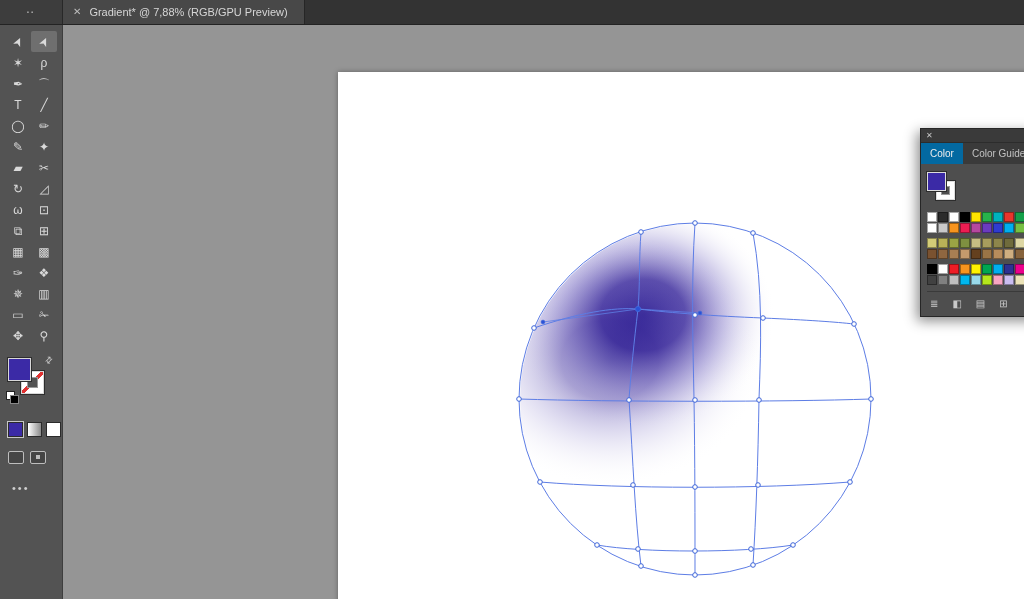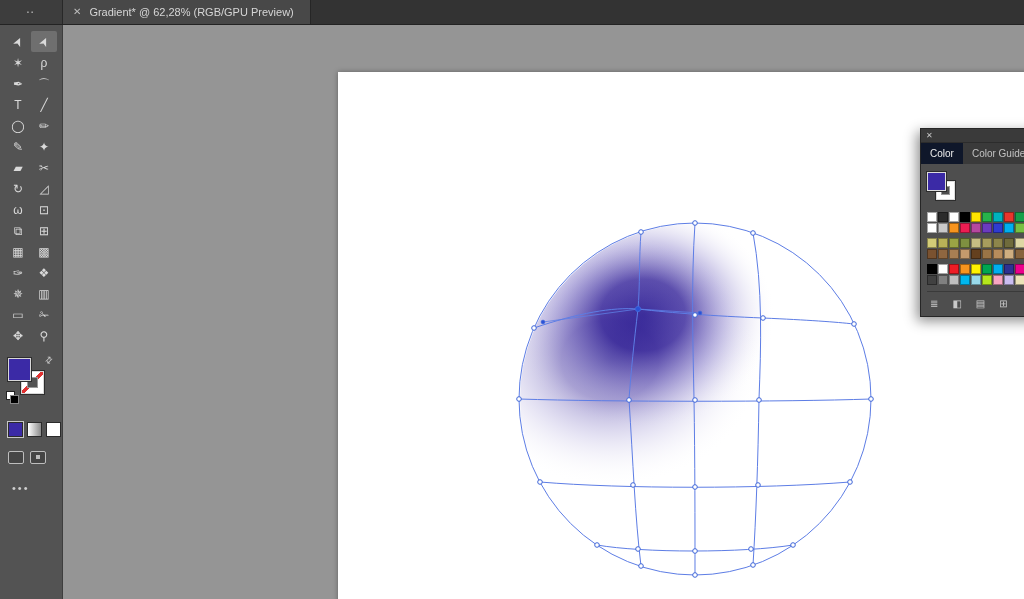--- a/index.html
+++ b/index.html
@@ -43,21 +43,21 @@
   
   .pasteboard{position:absolute;left:63px;top:25px;right:0;bottom:0;background:#959595;z-index:1}
   .artboard{position:absolute;left:275px;top:47px;width:749px;height:541px;background:#fff;box-shadow:0 0 5px rgba(0,0,0,.35)}
   .artboard svg{position:absolute;left:0;top:0}
   
   .color-panel{position:absolute;left:920px;top:128px;width:160px;background:#4e4e4e;border:1px solid #262626;box-shadow:-3px 4px 12px rgba(0,0,0,.45);z-index:40}
   .cp-titlebar{height:13px;background:#3a3a3a;display:flex;align-items:center;padding:0 5px;border-bottom:1px solid #2c2c2c}
   .cp-close{color:#c7c7c7;font-size:8px;line-height:1;cursor:pointer}
   .cp-tabs{display:flex;background:#3a3a3a;height:21px;align-items:stretch}
   .cp-tab{display:flex;align-items:center;padding:0 9px;font-size:10px;color:#c2c2c2;cursor:pointer}
-  .cp-tab.active{background:#0f172a;color:#ededed}
+  .cp-tab.active{background:#0369a1;color:#ededed}
   .cp-body{padding:8px 6px 4px}
   .cp-proxy{position:relative;width:36px;height:34px;margin-bottom:6px}
   .cp-proxy-fill{position:absolute;left:0;top:0;width:17px;height:17px;border:1px solid #ddd;box-shadow:0 0 0 1px #2d2d2d;z-index:2}
   .cp-proxy-stroke{position:absolute;left:9px;top:9px;width:17px;height:17px;background:#fff;border:1px solid #ddd;box-shadow:0 0 0 1px #2d2d2d;z-index:1}
   .cp-proxy-stroke .hole{position:absolute;left:4px;top:4px;width:7px;height:7px;background:#4e4e4e;border:1px solid #9a9a9a}
   .swatch-row{display:flex;gap:1px;margin-bottom:1px}
   .swatch-row.group{margin-top:5px}
   .swatch{width:10px;height:10px;box-sizing:border-box;border:1px solid rgba(0,0,0,.35);cursor:pointer}
   .swatch.none{background:#fff}
   .cp-footer{display:flex;gap:14px;padding:7px 3px 3px;border-top:1px solid #3a3a3a;margin-top:6px;color:#c9c9c9;font-size:10px}
@@ -65,21 +65,21 @@
 </style>
 </head>
 <body>
 
 <div class="tabbar" data-name="tab-bar">
   <div class="tabbar-left" data-name="tools-panel-grip">
     <span data-name="grip-dots-icon">▪▪</span>
   </div>
   <div class="doc-tab" data-name="document-tab">
     <span class="tab-close" data-name="tab-close-icon">✕</span>
-    <span class="tab-title" data-name="tab-title">Gradient* @ 62,28% (RGB/GPU Preview)</span>
+    <span class="tab-title" data-name="tab-title">Gradient* @ 7,88% (RGB/GPU Preview)</span>
   </div>
   <div class="tabbar-rest" data-name="tabbar-space"></div>
 </div>
 
 <div class="pasteboard" data-name="pasteboard">
   <div class="artboard" data-name="artboard">
     <svg data-name="mesh-sphere" width="749" height="541" viewBox="0 0 749 541">
       <defs>
         <radialGradient id="gCore" cx="50%" cy="50%" r="50%">
           <stop offset="0%" stop-color="#2a1b90" stop-opacity="1"></stop>

